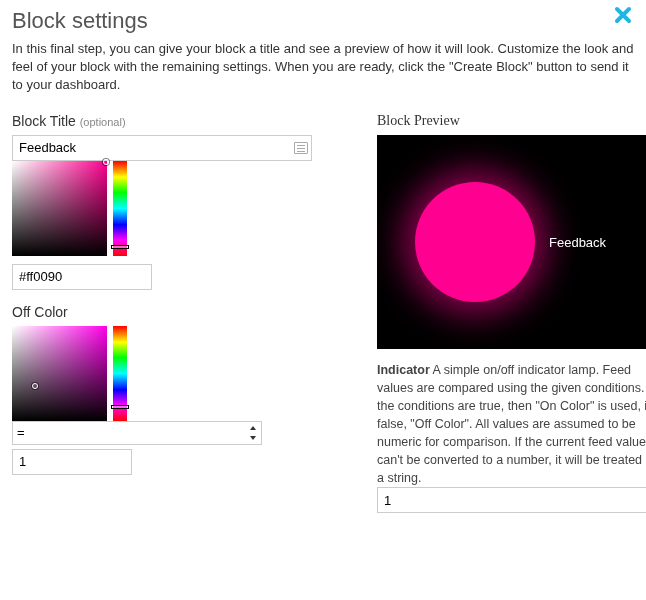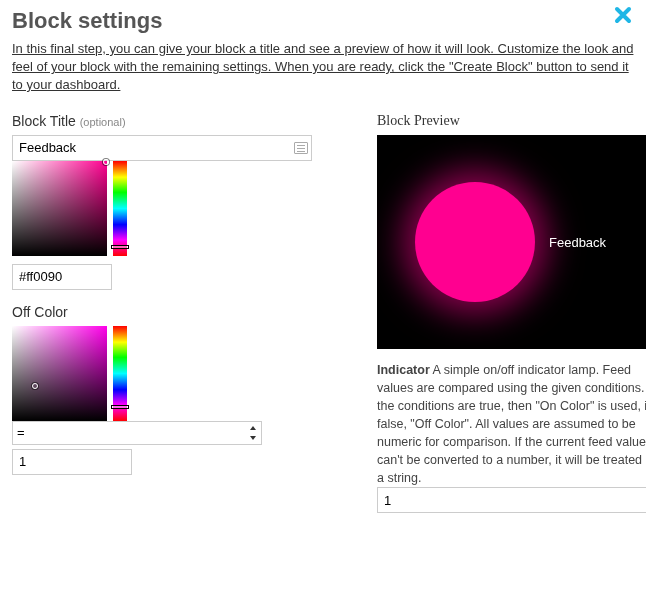--- a/index.html
+++ b/index.html
@@ -5,30 +5,29 @@
   * { box-sizing: border-box; margin: 0; padding: 0; }
   body {
     font-family: -apple-system, BlinkMacSystemFont, "Segoe UI", Helvetica, Arial, sans-serif;
     color: #333;
     padding: 8px 12px;
     width: 646px;
     background: #fff;
   }
   h1 {
     font-size: 22px;
-    font-weight: 700;
+    font-weight: 400;
     color: #555;
     margin-bottom: 6px;
   }
   .intro {
     font-size: 13px;
     line-height: 1.4;
     color: #333;
     margin-bottom: 18px;
-    text-decoration: underline;
   }
   .cols { display: flex; gap: 47px; }
   .left { width: 320px; padding-right: 18px; }
   .right { flex: 1; }
   .section-label {
     font-size: 14px;
     color: #333;
     margin-bottom: 6px;
     margin-top: 14px;
     font-weight: 400;
@@ -72,21 +71,21 @@
   .hue-strip {
     width: 14px; height: 95px; margin-left: 6px; position: relative;
     background: linear-gradient(to bottom, #f00 0%, #ff0 17%, #0f0 33%, #0ff 50%, #00f 67%, #f0f 83%, #f00 100%);
     cursor: ns-resize;
   }
   .hue-strip .hcur {
     position:absolute; left:-2px; right:-2px; height:4px; border:1px solid #000; background:rgba(255,255,255,.4);
     transform: translateY(-50%);
   }
   .hex-input {
-    width: 100px; margin-top: 8px;
+    width: 140px; margin-top: 8px;
   }
   .select-wrap {
     position: relative; width: 250px;
   }
   select {
     width: 100%; height: 24px; border:1px solid #ccc; background:#fff;
     font-size:13px; padding: 2px 4px;
     appearance: none; -webkit-appearance:none;
   }
   .select-arrows {

